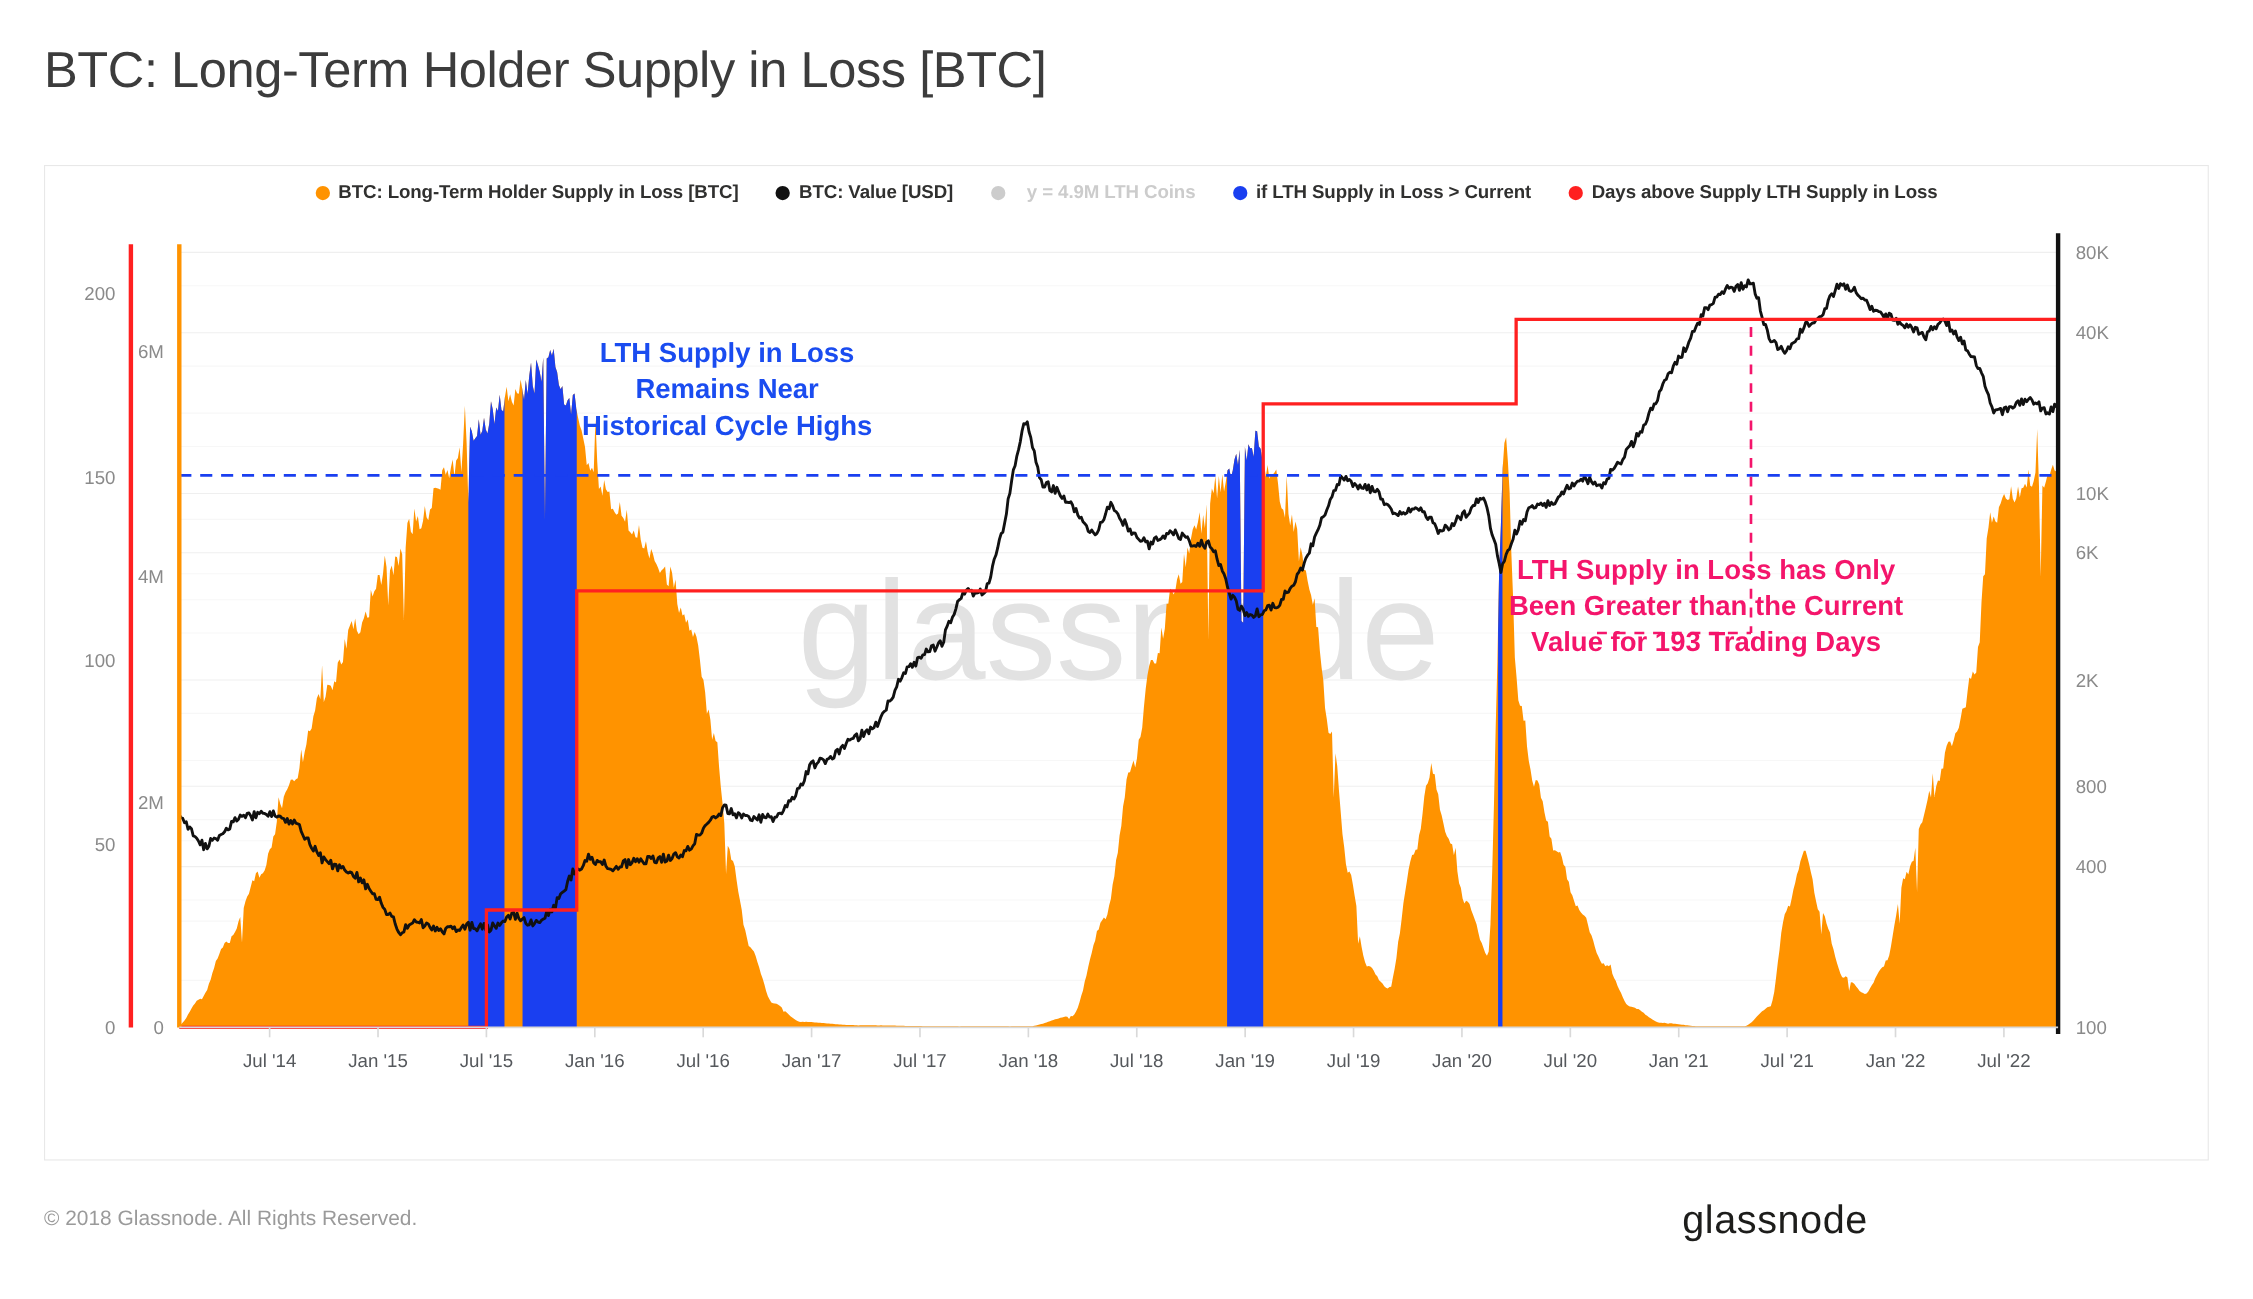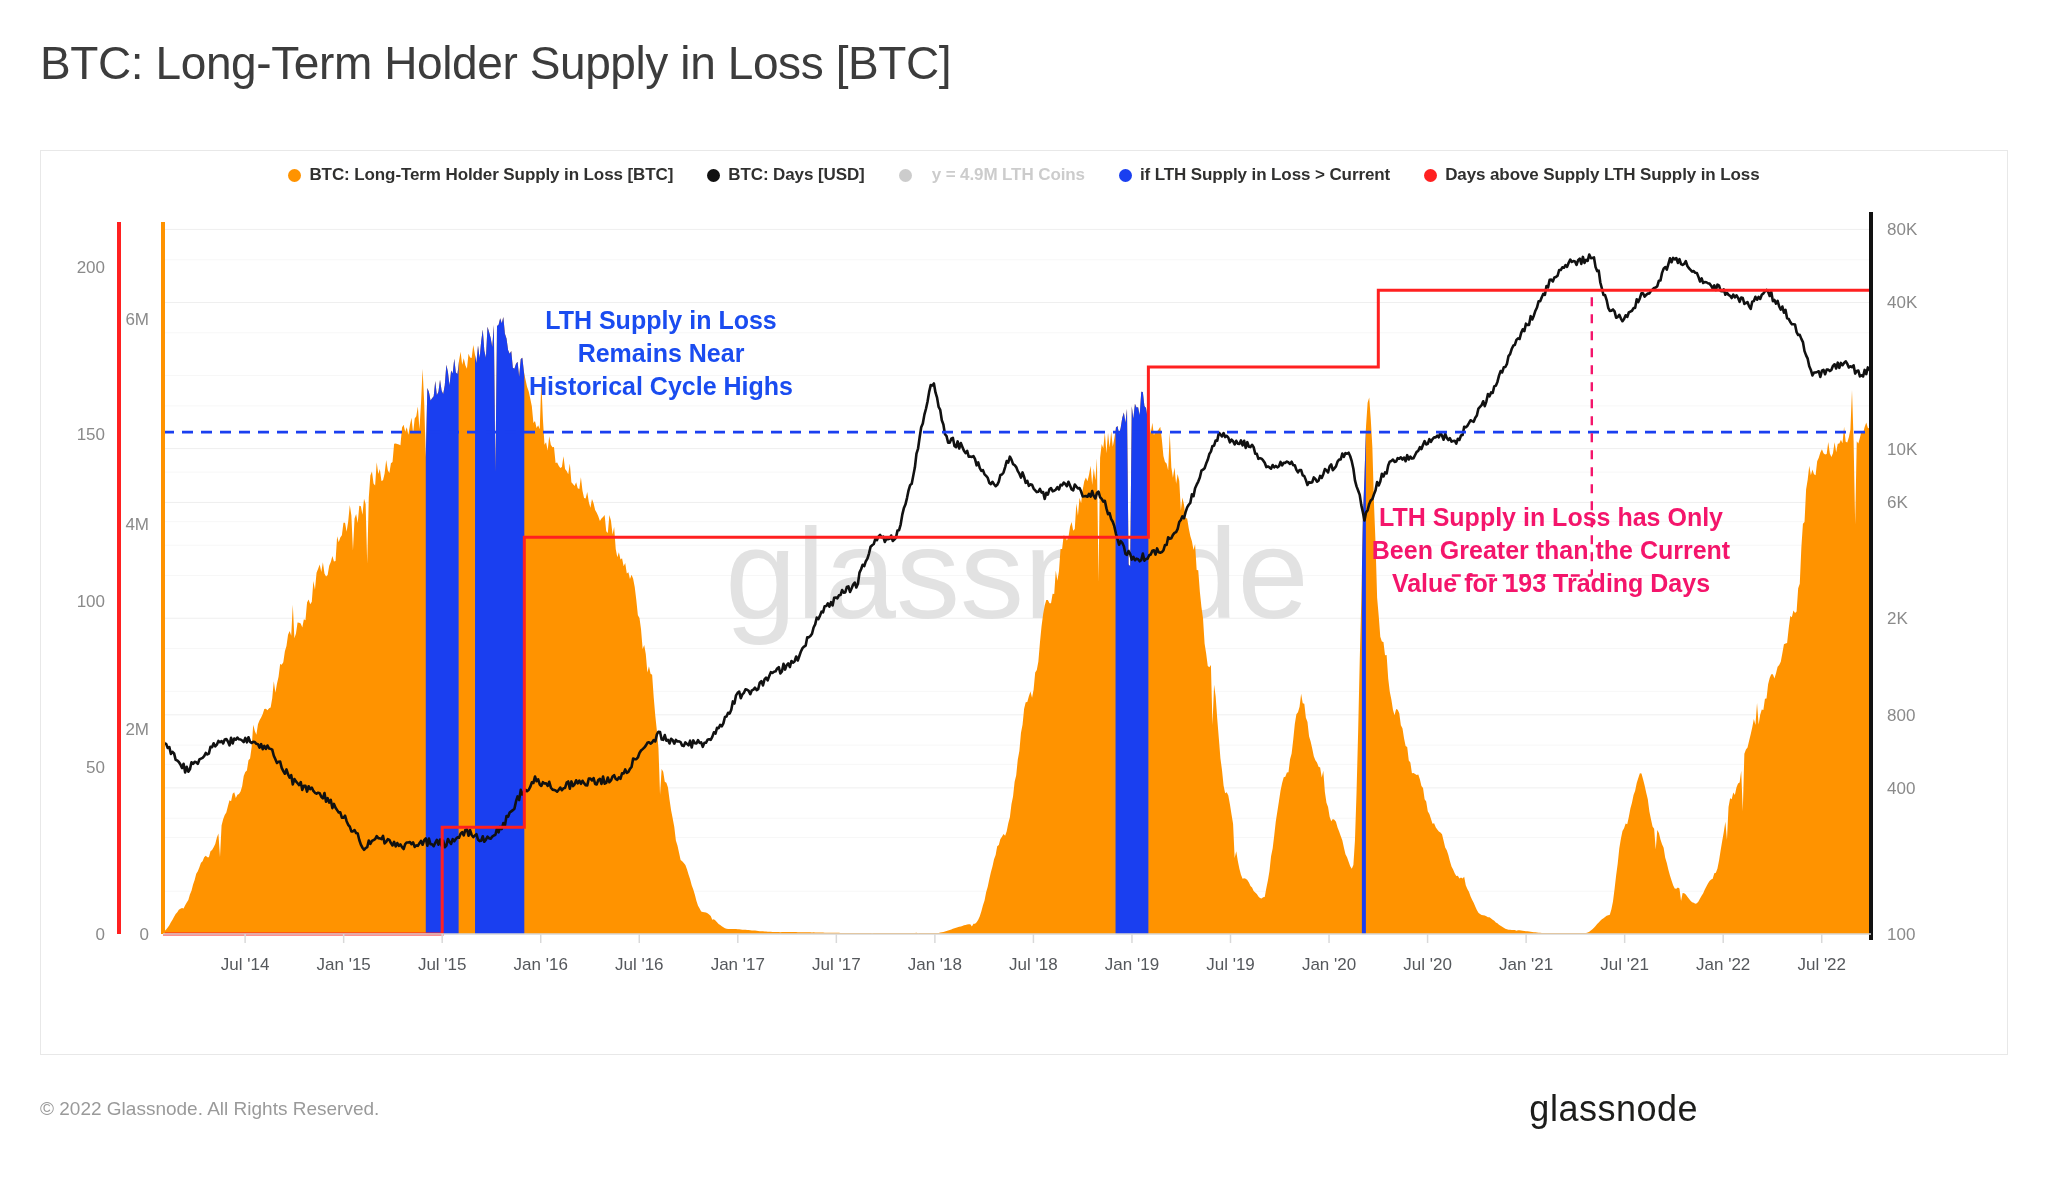--- a/index.html
+++ b/index.html
@@ -72,21 +72,21 @@
 
   <div id="card">
 
     <div id="legend">
         <div class="lg-item">
           <span class="lg-dot" style="background: rgb(255, 147, 0);"></span>
           <span class="lg-txt">BTC: Long-Term Holder Supply in Loss [BTC]</span>
         </div>
         <div class="lg-item">
           <span class="lg-dot" style="background: rgb(17, 17, 17);"></span>
-          <span class="lg-txt">BTC: Days [USD]</span>
+          <span class="lg-txt">BTC: Value [USD]</span>
         </div>
         <div class="lg-item off">
           <span class="lg-dot" style="background: rgb(204, 204, 204);"></span>
           <span class="lg-txt">y = 4.9M LTH Coins</span>
         </div>
         <div class="lg-item">
           <span class="lg-dot" style="background: rgb(26, 63, 240);"></span>
           <span class="lg-txt">if LTH Supply in Loss &gt; Current</span>
         </div>
         <div class="lg-item">
@@ -202,15 +202,15 @@
           </g>
           <g>
             <text x="1510" y="327" class="ann ann-pink">LTH Supply in Loss has Only</text>
             <text x="1510" y="360" class="ann ann-pink">Been Greater than the Current</text>
             <text x="1510" y="393" class="ann ann-pink">Value for 193 Trading Days</text>
           </g>
         </svg>
     </div>
   </div>
 
-  <div id="footer-left">© 2022 Glassnode. All Rights Reserved.</div>
+  <div id="footer-left">© 2018 Glassnode. All Rights Reserved.</div>
   <div id="footer-right">glassnode</div>
 </div>
 
 </body></html>

